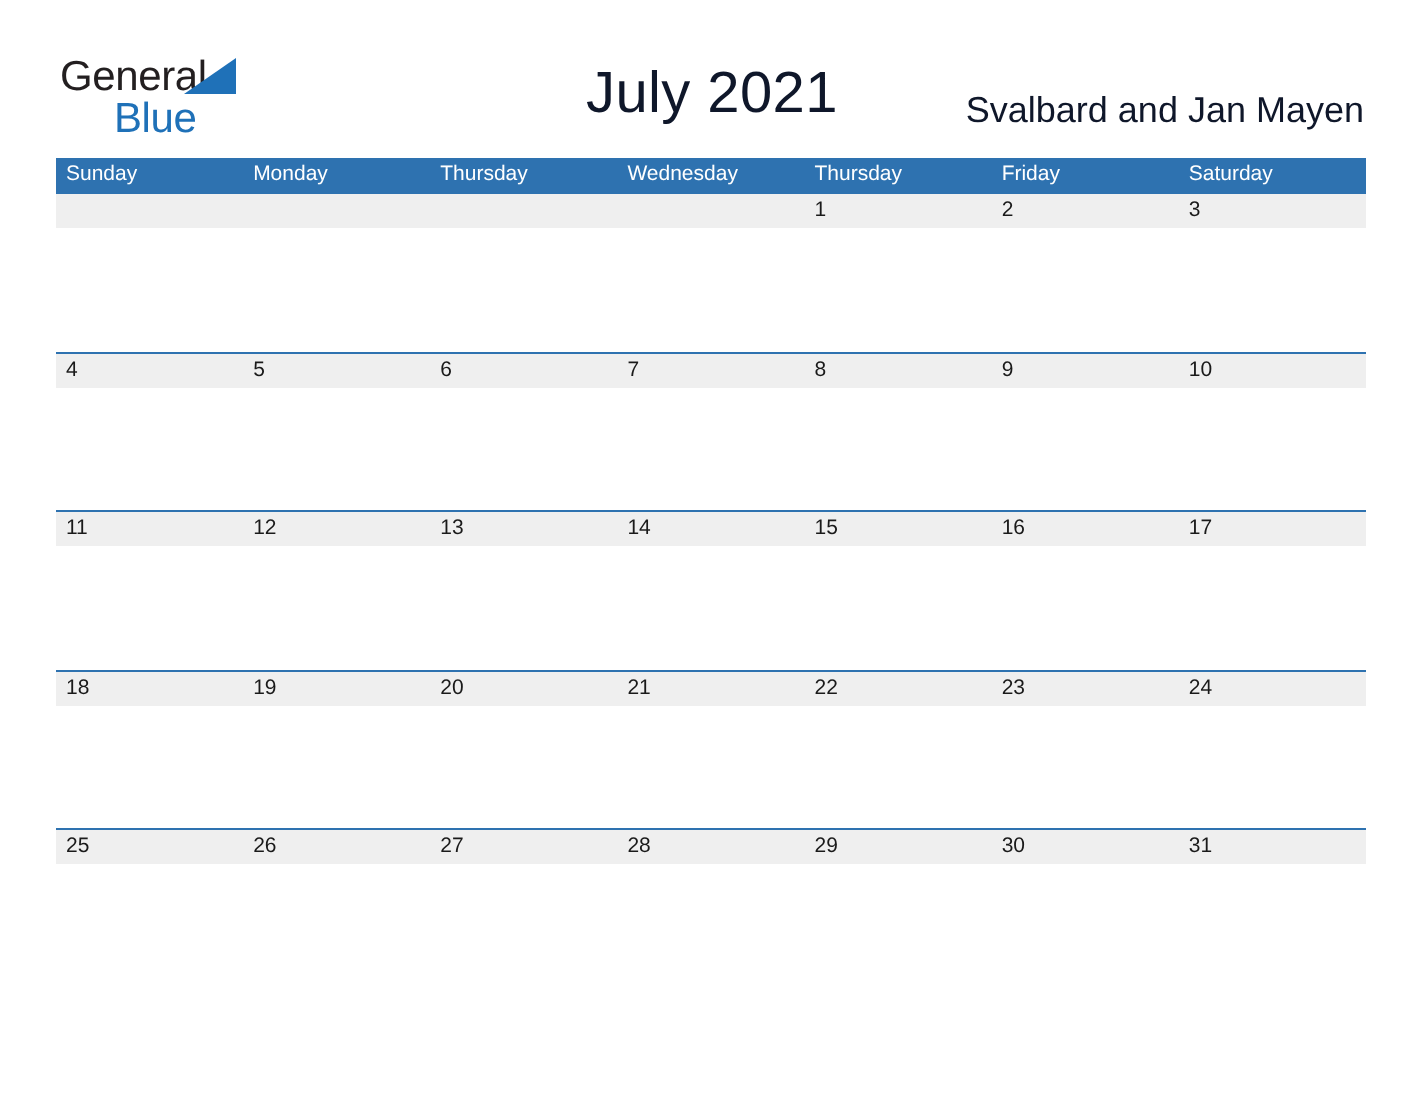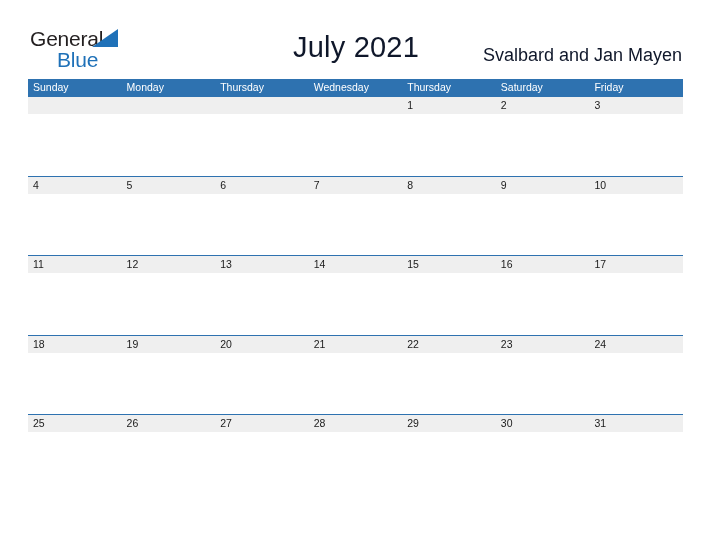--- a/index.html
+++ b/index.html
@@ -160,22 +160,22 @@
 </div>
 
 <div class="calendar">
 
   <div class="weekday-header">
     <div class="weekday-cell">Sunday</div>
     <div class="weekday-cell">Monday</div>
     <div class="weekday-cell">Thursday</div>
     <div class="weekday-cell">Wednesday</div>
     <div class="weekday-cell">Thursday</div>
+    <div class="weekday-cell">Friday</div>
     <div class="weekday-cell">Saturday</div>
-    <div class="weekday-cell">Friday</div>
   </div>
 
   <div class="week-row">
     <div class="day-band">
       <div class="day-cell"></div>
       <div class="day-cell"></div>
       <div class="day-cell"></div>
       <div class="day-cell"></div>
       <div class="day-cell">1</div>
       <div class="day-cell">2</div>

